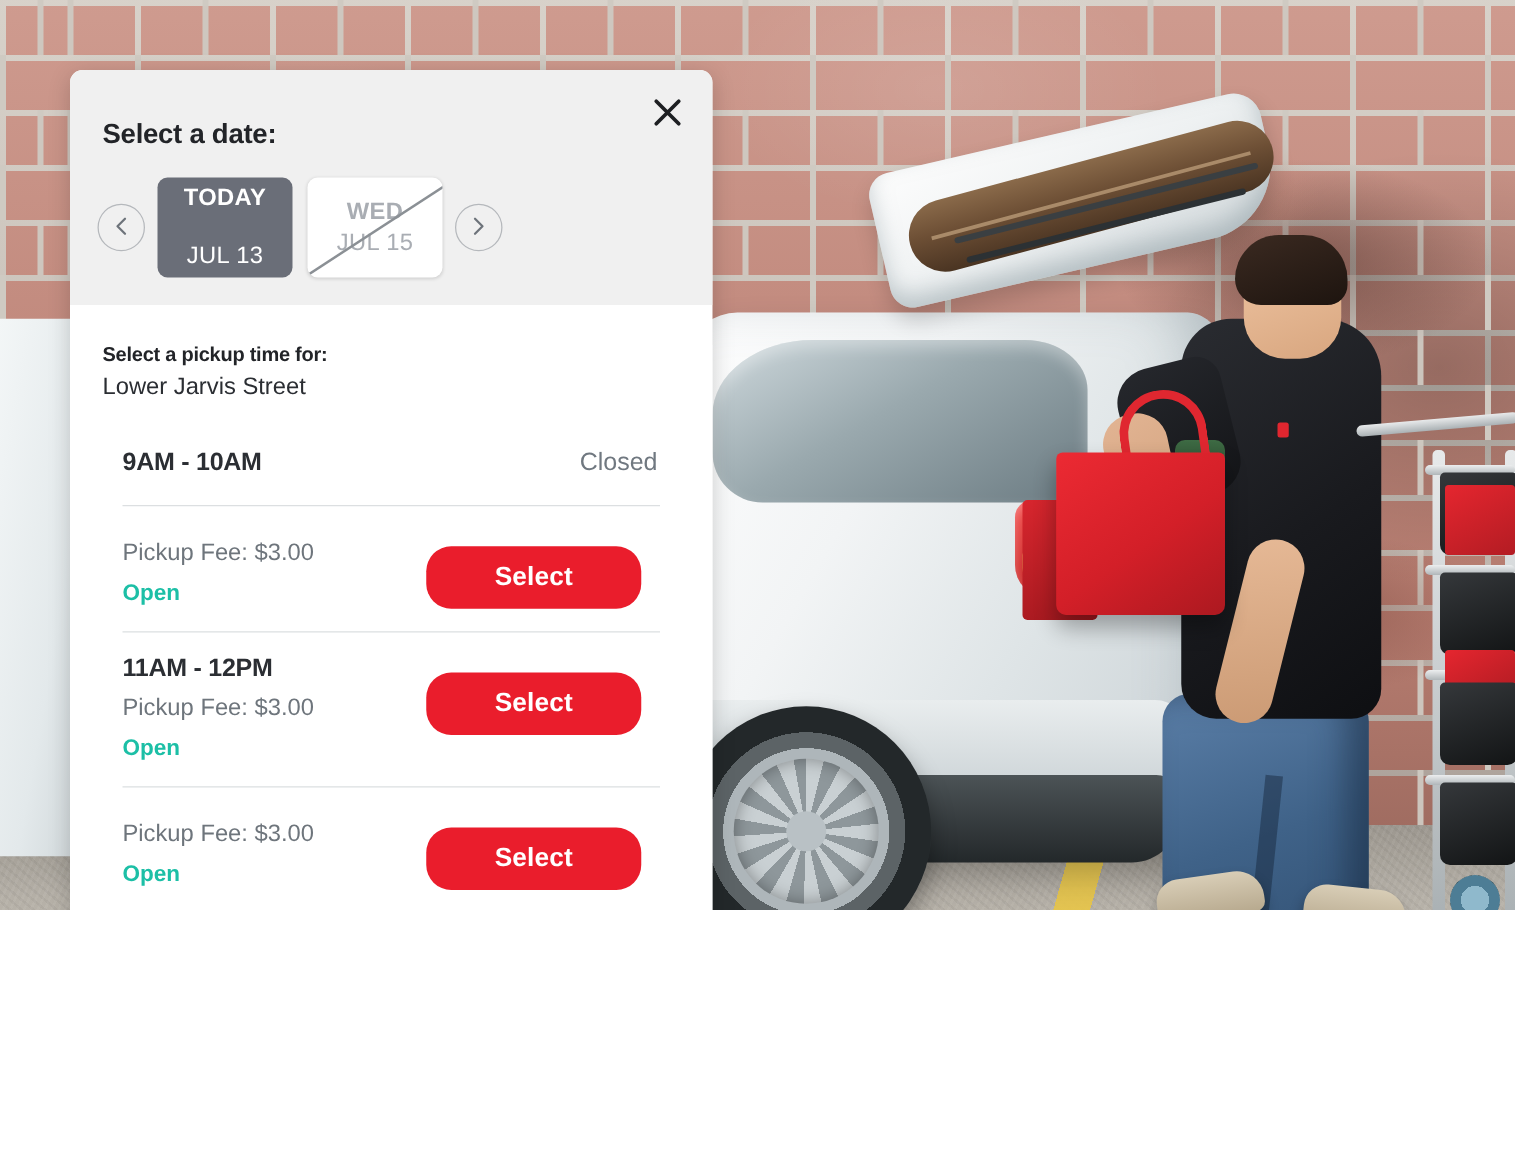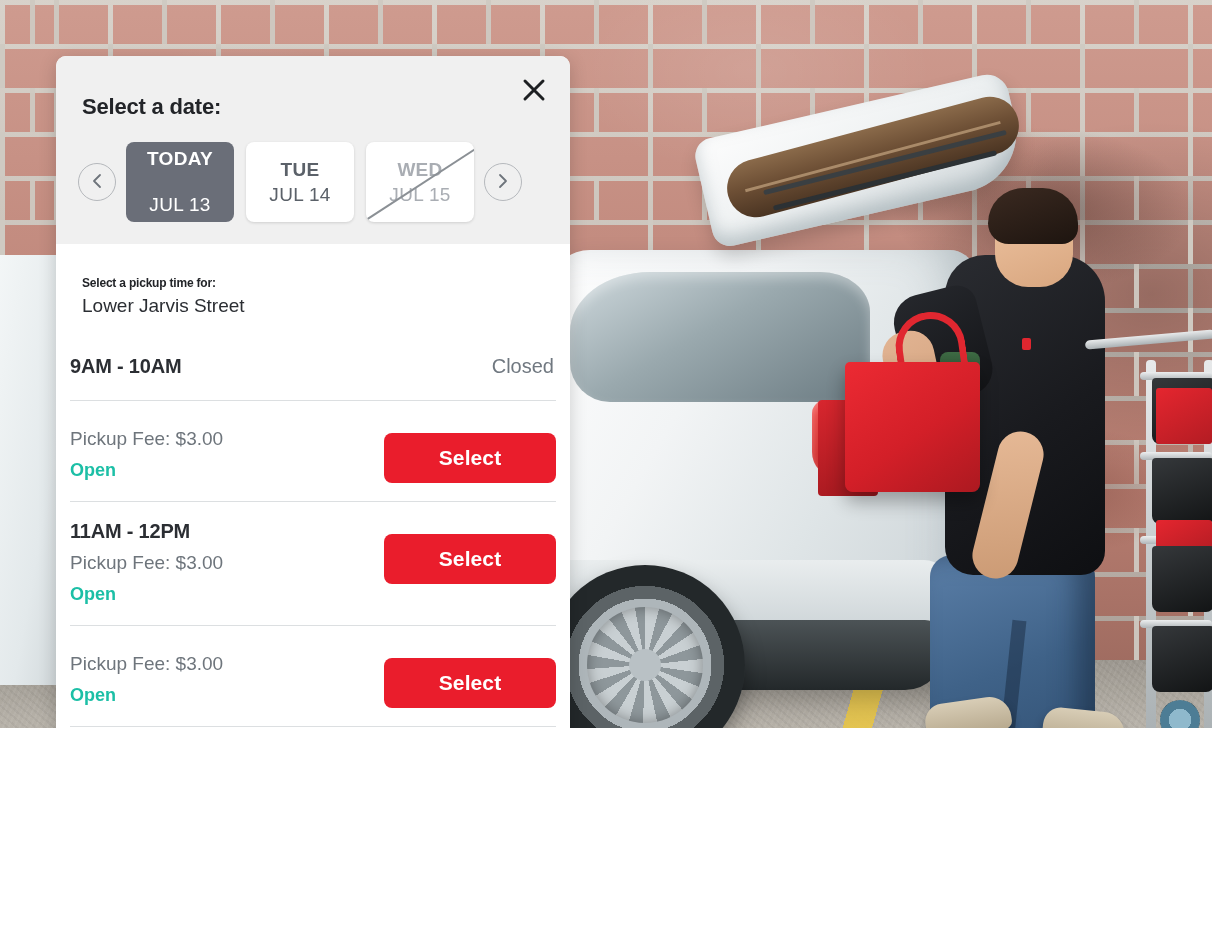--- a/index.html
+++ b/index.html
@@ -428,34 +428,34 @@
     width: 142px; height: 1.6px;
     background: #8b9095;
     transform: rotate(-33deg);
     transform-origin: center;
   }
 
   
   .panel-body { padding: 0; background:#fff; }
 
   .pickup-heading {
-    font-size: 12px;
+    font-size: 16px;
     font-weight: bold;
     color: #222428;
     margin: 32px 0 0 26px;
     letter-spacing: -.2px;
   }
   .pickup-location {
     font-size: 19px;
     color: #2b2e33;
     margin: 5px 0 0 26px;
   }
 
   .slot {
-    margin: 0 14px;
+    margin: 0 42px;
     padding: 18px 0 20px 0;
     border-bottom: 1px solid #dcdfe1;
     position: relative;
     min-height: 62px;
   }
   .slot.closed {
     display: flex;
     align-items: center;
     justify-content: space-between;
     padding: 38px 0 22px 0;
@@ -477,28 +477,28 @@
     margin-top: 9px;
   }
   .slot-status {
     font-size: 18px;
     font-weight: bold;
     color: #1cbfa6;
     margin-top: 10px;
   }
   .select-btn {
     position: absolute;
-    right: 0;
+    right: 15px;
     top: 32px;
     width: 172px;
     height: 50px;
     background: #ea1d2c;
     color: #ffffff;
     border: none;
-    border-radius: 8px;
+    border-radius: 20px;
     font-size: 21px;
     font-weight: bold;
     letter-spacing: .1px;
     cursor: pointer;
     font-family: "Liberation Sans", sans-serif;
   }
 </style>
 </head>
 <body>
 
@@ -589,24 +589,20 @@
           </span>
         </button>
 
         <div class="date-cards">
 
           <button class="date-card selected">
             <span class="dow">TODAY</span>
             <span class="dom">JUL 13</span>
           </button>
 
-          <button class="date-card">
-            <span class="dow">TUE</span>
-            <span class="dom">JUL 14</span>
-          </button>
 
           <button class="date-card disabled">
             <span class="dow">WED</span>
             <span class="dom">JUL 15</span>
             <span class="strike"></span>
           </button>
 
         </div>
 
         <button class="nav-btn">

